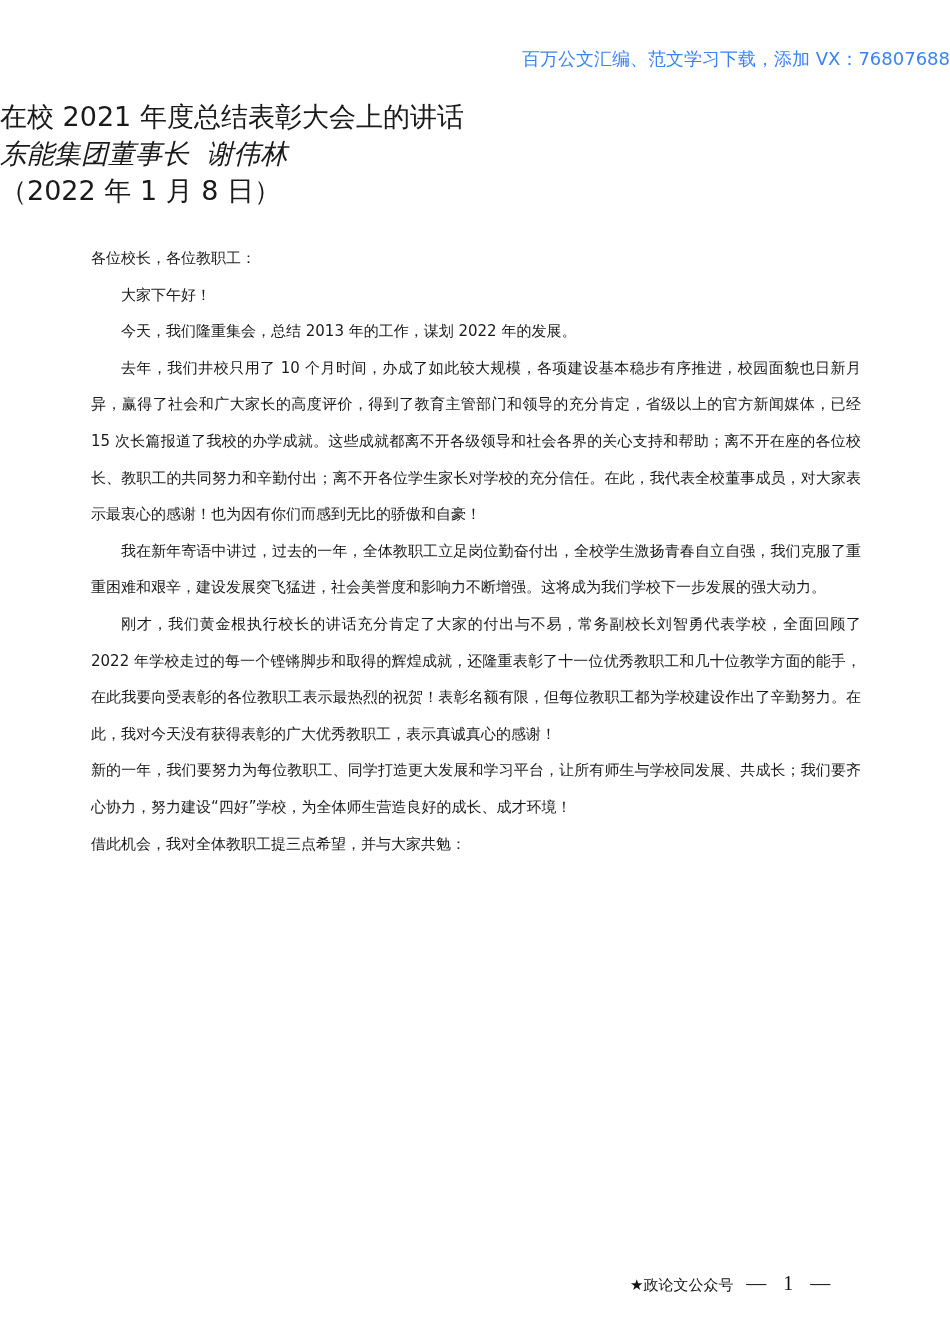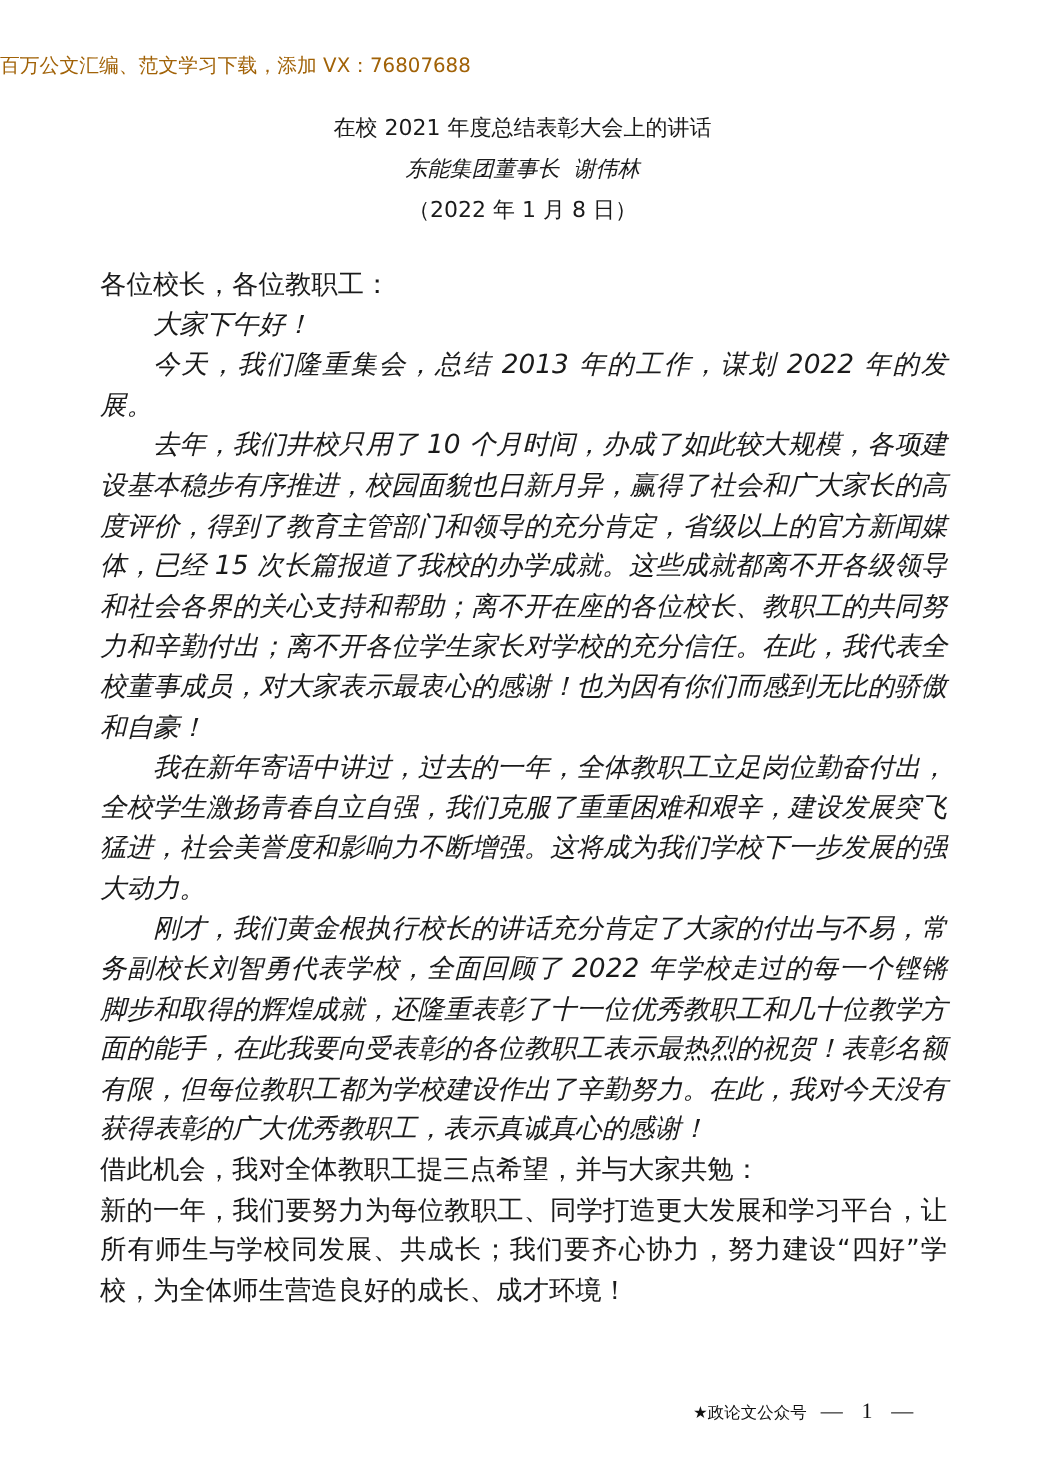--- a/index.html
+++ b/index.html
@@ -13,50 +13,50 @@
       position: relative;
       overflow: hidden;
       font-family: "DejaVu Sans", "Liberation Sans", sans-serif;
       color: #1a1a1a;
     }
     .watermark {
       position: absolute;
       top: 47px;
       left: 0;
       width: 950px;
-      text-align: left;
+      text-align: right;
       font-size: 18px;
-      color: #a16207;
+      color: #3b82f6;
       letter-spacing: 0px;
     }
     .header {
       position: absolute;
       top: 98px;
       left: 0;
       width: 950px;
-      text-align: center;
-      font-size: 20px;
+      text-align: left;
+      font-size: 27px;
       line-height: 37px;
     }
     .header div { height: 37px; }
     .body {
       position: absolute;
       top: 240px;
       left: 91px;
       width: 770px;
-      font-size: 24px;
+      font-size: 15px;
       line-height: 36.6px;
       text-align: justify;
       text-justify: inter-character;
     }
     .body p {
       margin: 0;
       padding: 0;
     }
-    .body p.indent { text-indent: 2em; font-style: italic; }
+    .body p.indent { text-indent: 2em; }
     .footer {
       position: absolute;
       top: 1272px;
       left: 630px;
       font-size: 15px;
       color: #111;
       white-space: nowrap;
     }
     .footer .page-num {
       font-family: "Liberation Serif", "DejaVu Serif", serif;
@@ -76,20 +76,20 @@
   <div>（2022 年 1 月 8 日）</div>
 </div>
 
 <div class="body">
   <p>各位校长，各位教职工：</p>
   <p class="indent">大家下午好！</p>
   <p class="indent">今天，我们隆重集会，总结 2013 年的工作，谋划 2022 年的发展。</p>
   <p class="indent">去年，我们井校只用了 10 个月时间，办成了如此较大规模，各项建设基本稳步有序推进，校园面貌也日新月异，赢得了社会和广大家长的高度评价，得到了教育主管部门和领导的充分肯定，省级以上的官方新闻媒体，已经 15 次长篇报道了我校的办学成就。这些成就都离不开各级领导和社会各界的关心支持和帮助；离不开在座的各位校长、教职工的共同努力和辛勤付出；离不开各位学生家长对学校的充分信任。在此，我代表全校董事成员，对大家表示最衷心的感谢！也为因有你们而感到无比的骄傲和自豪！</p>
   <p class="indent">我在新年寄语中讲过，过去的一年，全体教职工立足岗位勤奋付出，全校学生激扬青春自立自强，我们克服了重重困难和艰辛，建设发展突飞猛进，社会美誉度和影响力不断增强。这将成为我们学校下一步发展的强大动力。</p>
   <p class="indent">刚才，我们黄金根执行校长的讲话充分肯定了大家的付出与不易，常务副校长刘智勇代表学校，全面回顾了 2022 年学校走过的每一个铿锵脚步和取得的辉煌成就，还隆重表彰了十一位优秀教职工和几十位教学方面的能手，在此我要向受表彰的各位教职工表示最热烈的祝贺！表彰名额有限，但每位教职工都为学校建设作出了辛勤努力。在此，我对今天没有获得表彰的广大优秀教职工，表示真诚真心的感谢！</p>
+  <p>新的一年，我们要努力为每位教职工、同学打造更大发展和学习平台，让所有师生与学校同发展、共成长；我们要齐心协力，努力建设“四好”学校，为全体师生营造良好的成长、成才环境！</p>
   <p>借此机会，我对全体教职工提三点希望，并与大家共勉：</p>
-  <p>新的一年，我们要努力为每位教职工、同学打造更大发展和学习平台，让所有师生与学校同发展、共成长；我们要齐心协力，努力建设“四好”学校，为全体师生营造良好的成长、成才环境！</p>
 </div>
 
 <div class="footer">
   <span>★政论文公众号</span>
   <span class="page-num">— 1 —</span>
 </div>
 
 </body></html>

